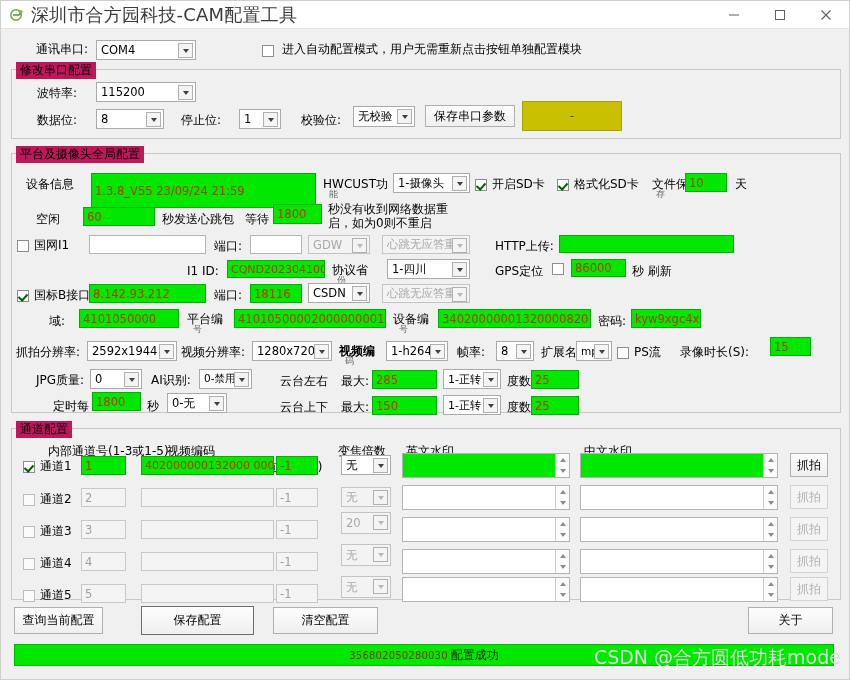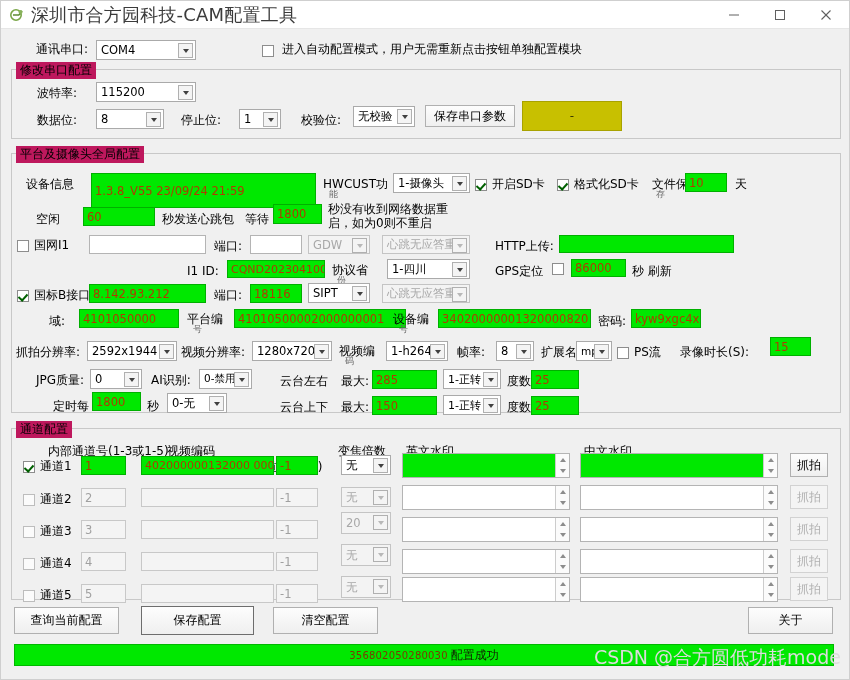--- a/index.html
+++ b/index.html
@@ -312,50 +312,50 @@
   <div class="lbl" style="position:absolute;left:631px;top:263px;">秒 刷新</div>
 
   <div class="chk" style="left:16px;top:286px;">
     <span class="box flat checked"></span>
     <span class="txt">国标B接口</span>
   </div>
   <div class="tb green" style="left:88px;top:283px;width:117px;height:19px;">8.142.93.212</div>
   <div class="lbl" style="position:absolute;left:213px;top:287px;">端口:</div>
   <div class="tb green" style="left:249px;top:283px;width:52px;height:19px;">18116</div>
   <div class="combo" style="left:307px;top:282px;width:62px;height:20px;">
-    <span>SIPT</span>
+    <span>CSDN</span>
     <span class="arrow"></span>
   </div>
   <div class="combo dis" style="left:381px;top:283px;width:88px;height:19px;">
     <span>心跳无应答重</span>
     <span class="arrow"></span>
   </div>
 
   <div class="lbl" style="position:absolute;left:48px;top:313px;">域:</div>
   <div class="tb green" style="left:78px;top:308px;width:100px;height:19px;">4101050000</div>
   <div class="lbl" style="position:absolute;left:186px;top:311px;">平台编</div>
   <div class="sublabel" style="left:192px;top:322px;font-size:9px;color:#666;">号</div>
-  <div class="tb green" style="left:233px;top:308px;width:172px;height:19px;">41010500002000000001</div>
+  <div class="tb green" style="left:233px;top:308px;width:152px;height:19px;">41010500002000000001</div>
   <div class="lbl" style="position:absolute;left:392px;top:311px;">设备编</div>
   <div class="sublabel" style="left:398px;top:322px;font-size:9px;color:#666;">号</div>
   <div class="tb green" style="left:437px;top:308px;width:153px;height:19px;">34020000001320000820</div>
   <div class="lbl" style="position:absolute;left:597px;top:313px;">密码:</div>
   <div class="tb green" style="left:630px;top:308px;width:70px;height:19px;">kyw9xgc4x</div>
 
   <div class="lbl" style="position:absolute;left:15px;top:344px;">抓拍分辨率:</div>
   <div class="combo" style="left:86px;top:340px;width:90px;">
     <span>2592x1944</span>
     <span class="arrow"></span>
   </div>
   <div class="lbl" style="position:absolute;left:180px;top:344px;">视频分辨率:</div>
   <div class="combo" style="left:251px;top:340px;width:80px;">
     <span>1280x720</span>
     <span class="arrow"></span>
   </div>
-  <div class="lbl" style="position:absolute;left:338px;top:343px;">视频编</div>
+  <div class="lbl" style="position:absolute;left:338px;top:343px;font-weight:bold;">视频编</div>
   <div class="sublabel" style="left:344px;top:354px;font-size:9px;color:#666;">码</div>
   <div class="combo" style="left:385px;top:340px;width:62px;">
     <span>1-h264</span>
     <span class="arrow"></span>
   </div>
   <div class="lbl" style="position:absolute;left:456px;top:344px;">帧率:</div>
   <div class="combo" style="left:495px;top:340px;width:38px;">
     <span>8</span>
     <span class="arrow"></span>
   </div>
@@ -549,21 +549,21 @@
   </div>
   <div class="spinbox" style="left:579px;top:576px;width:198px;height:25px;">
     <div class="inner"></div>
     <div class="sb">
         <div class="up"></div>
         <div class="dn"></div>
       </div>
   </div>
   <div class="btn dis" style="left:789px;top:576px;width:38px;height:24px;">抓拍</div>
 
-  <div class="btn" style="left:13px;top:606px;width:105px;height:27px;">查询当前配置</div>
+  <div class="btn" style="left:13px;top:606px;width:89px;height:27px;">查询当前配置</div>
   <div class="btn focus" style="left:140px;top:605px;width:113px;height:29px;">保存配置</div>
   <div class="btn" style="left:272px;top:606px;width:105px;height:27px;">清空配置</div>
   <div class="btn" style="left:747px;top:606px;width:85px;height:27px;">关于</div>
 
   <div class="statusbar" style="left:13px;top:643px;width:820px;height:22px;">
     <span class="status-num">356802050280030</span>
     <span class="status-msg">配置成功</span>
   </div>
 
   <div class="watermark-csdn">CSDN @合方圆低功耗mode</div>

